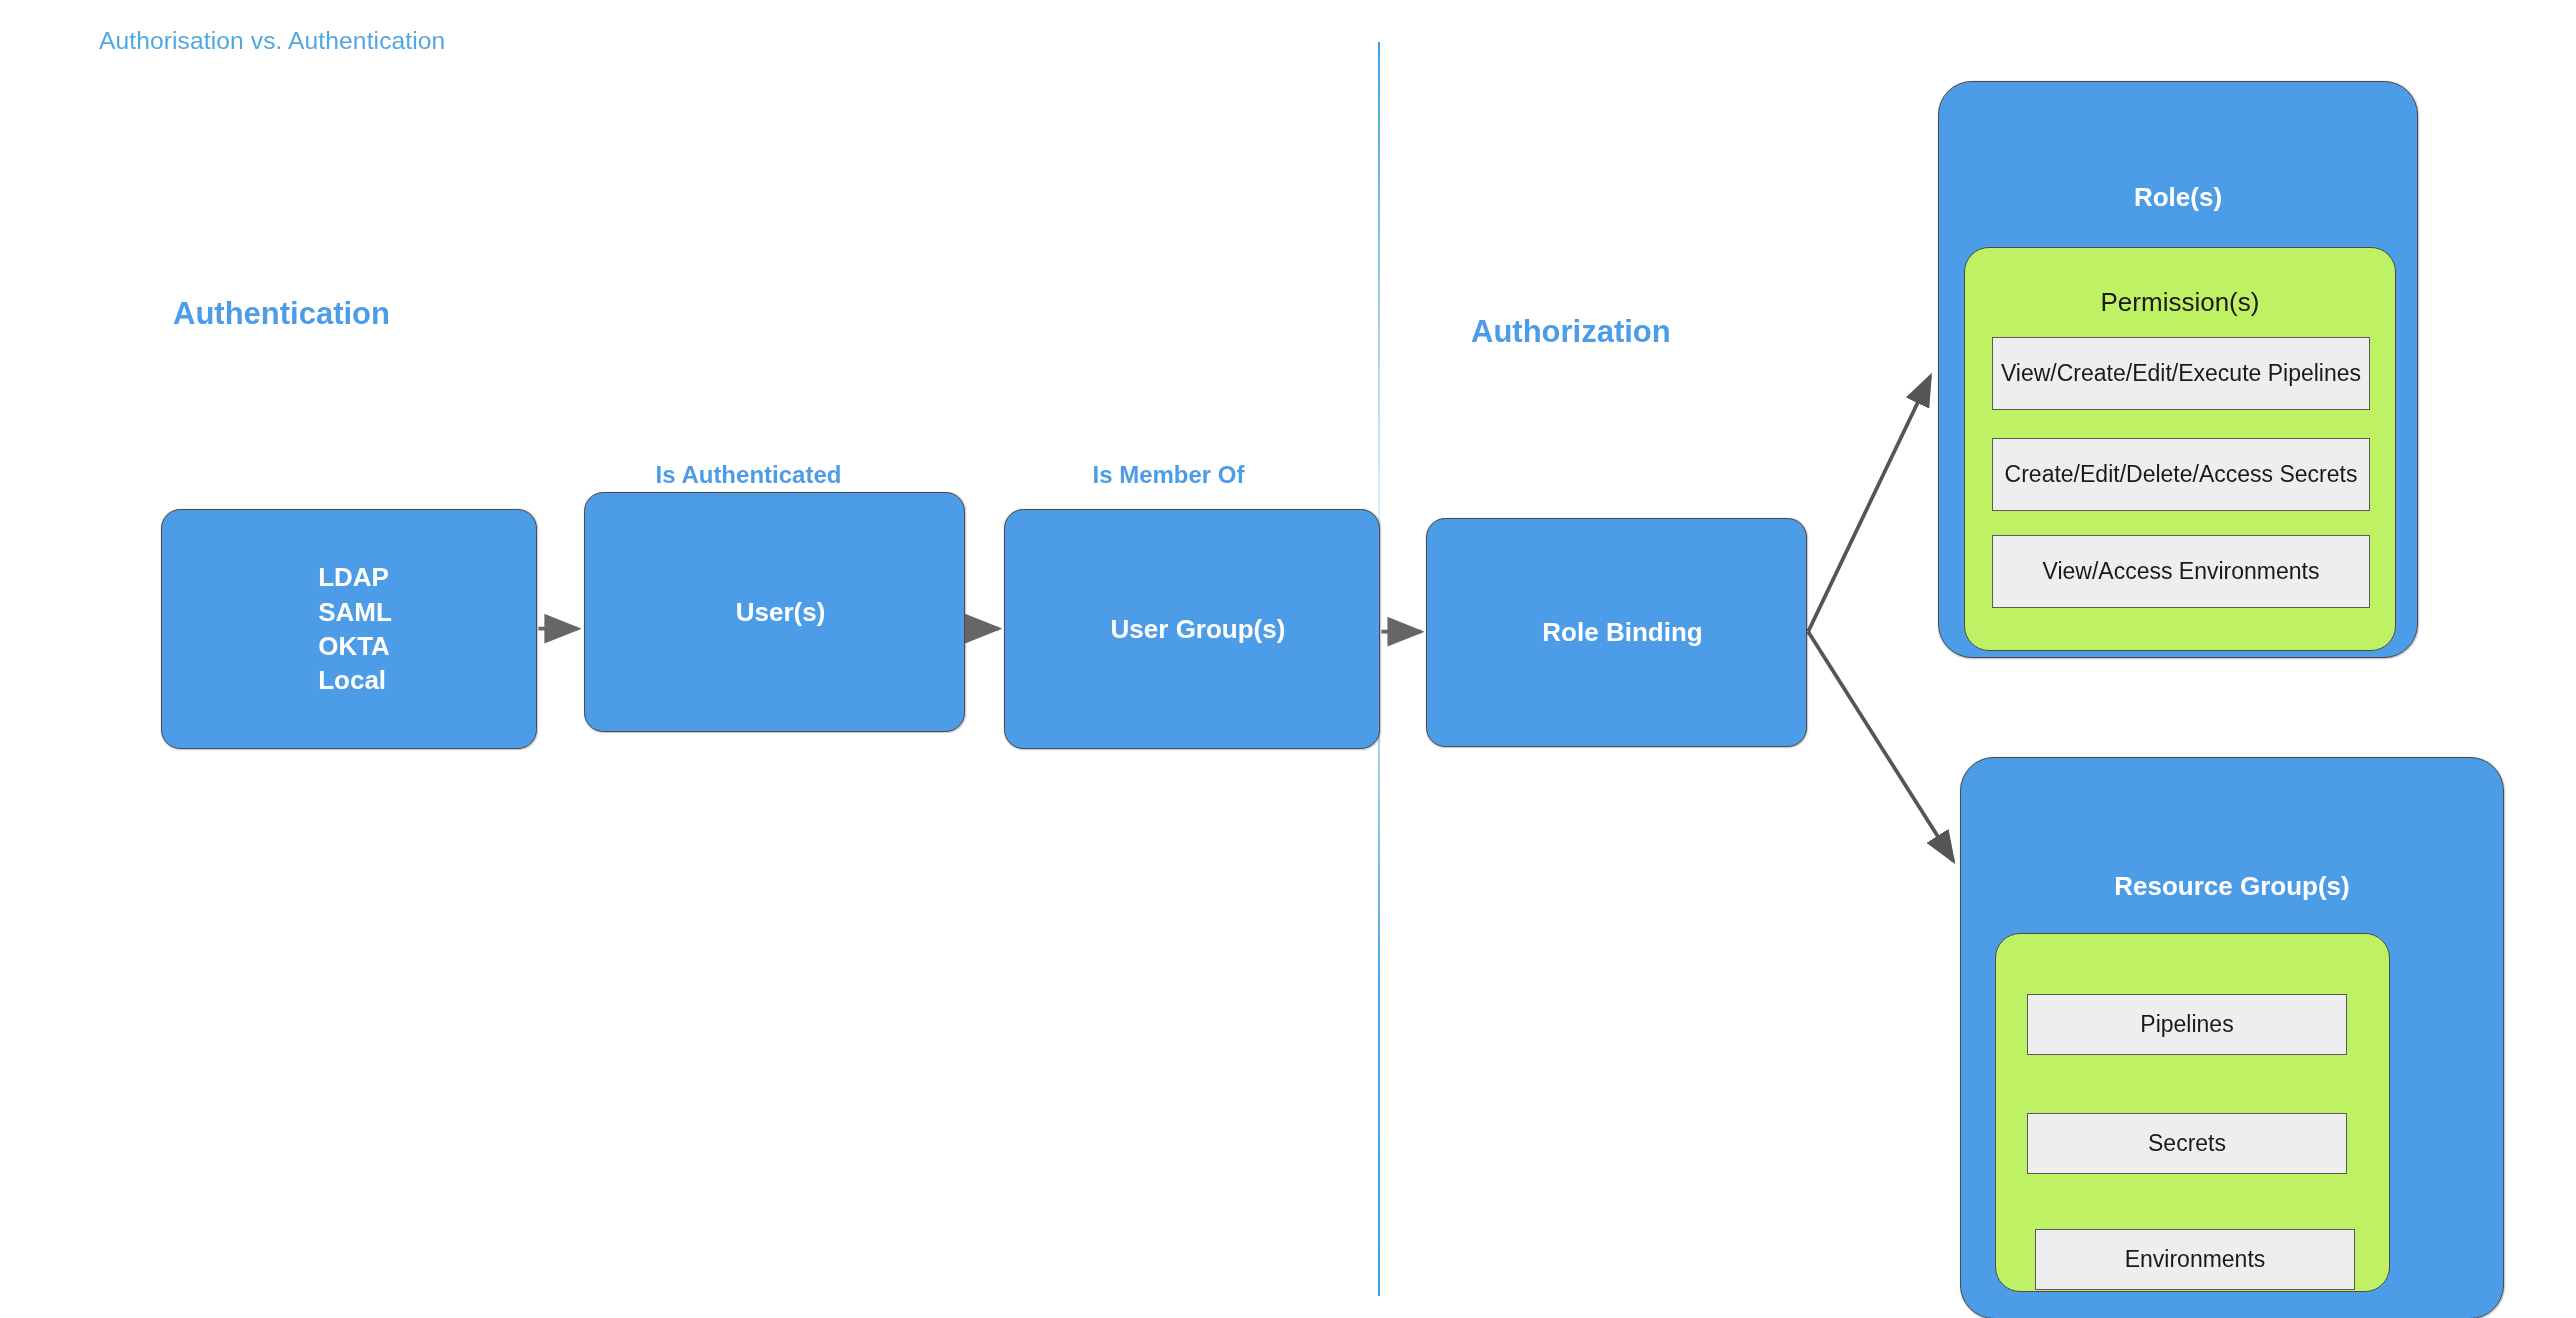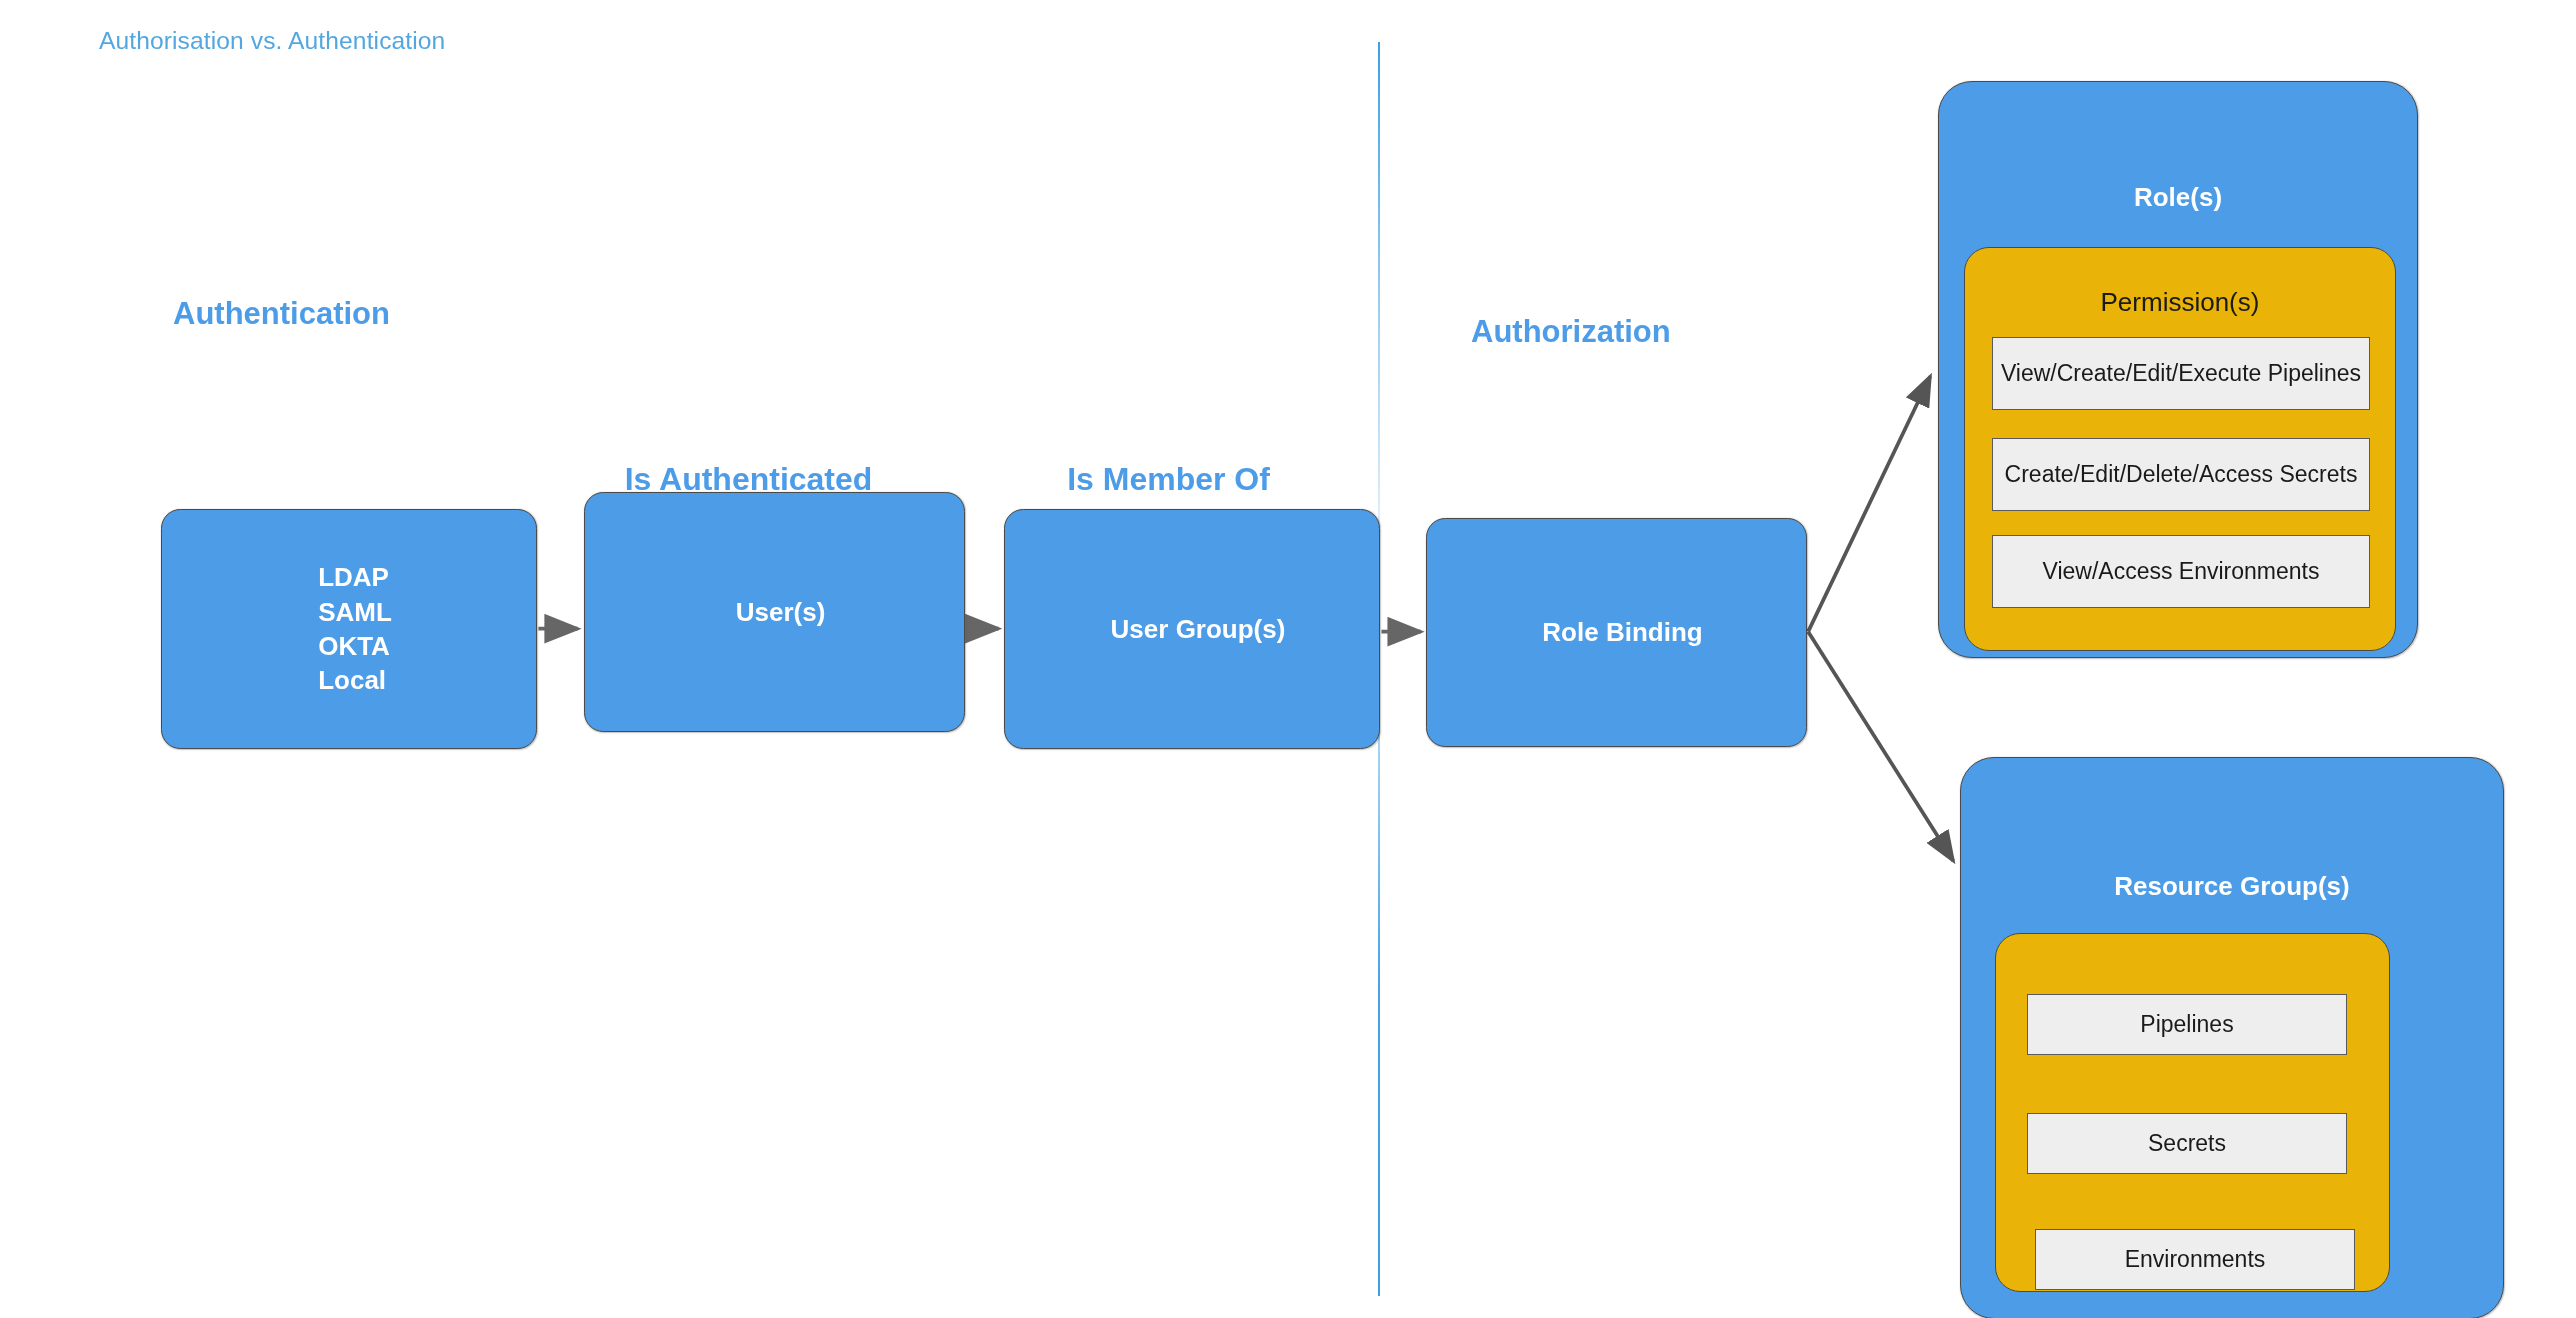--- a/index.html
+++ b/index.html
@@ -38,21 +38,21 @@
     font-size: 31px;
     font-weight: bold;
     color: #4d9ce8;
     white-space: nowrap;
   }
   #hdr-authentication { left: 173px; top: 284px; }
   #hdr-authorization  { left: 1471px; top: 302px; }
 
   
   .edge-label {
-    font-size: 32px;
+    font-size: 24px;
     font-weight: bold;
     color: #4d9ce8;
     white-space: nowrap;
     text-align: center;
   }
   #lbl-is-authenticated { left: 570px; top: 449px; width: 357px; }
   #lbl-is-member-of     { left: 990px; top: 449px; width: 357px; }
 
   
   #divider {
@@ -97,21 +97,21 @@
     box-shadow: 0.7px 0.7px 1.5px rgba(0,0,0,0.25);
   }
   .group-title {
     color: #ffffff;
     font-weight: bold;
     font-size: 26px;
     text-align: center;
     white-space: nowrap;
   }
   .group-inner {
-    background: #eab308;
+    background: #bef264;
     border: 1.5px solid #4a4a4a;
     border-radius: 25px;
     box-sizing: border-box;
     position: absolute;
   }
   .inner-title {
     color: #1a1a1a;
     font-size: 26px;
     text-align: center;
     white-space: nowrap;

